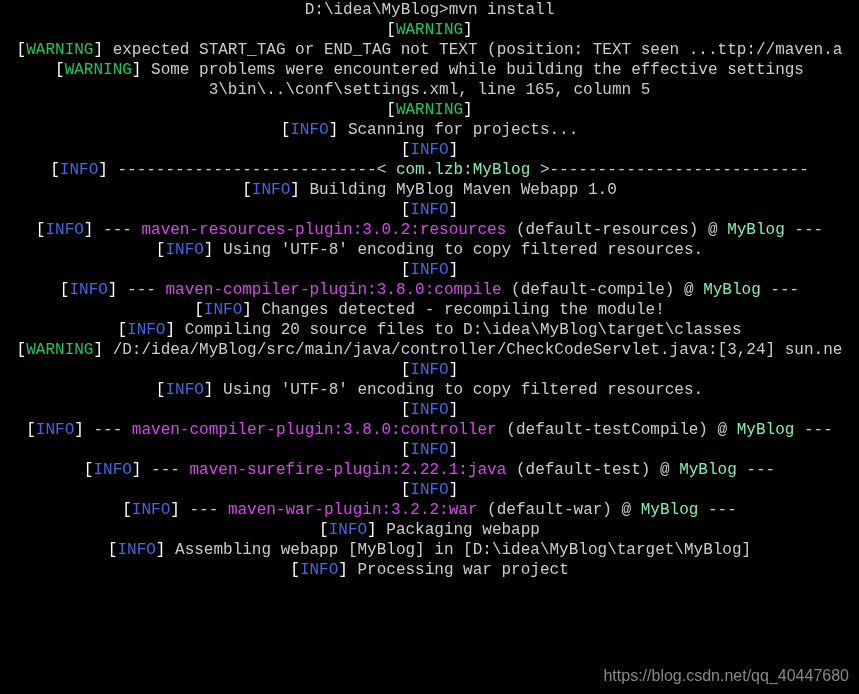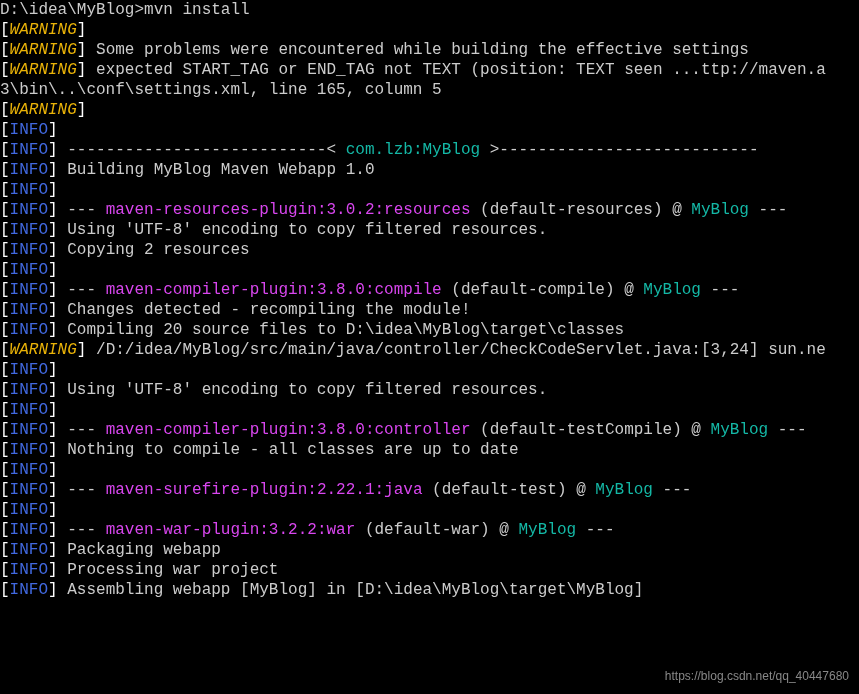--- a/index.html
+++ b/index.html
@@ -14,70 +14,70 @@
       font-size: 16px;
       line-height: 20px;
       padding: 0;
       overflow: hidden;
       white-space: nowrap;
     }
     .terminal {
       width: 859px;
       height: 694px;
       padding: 0;
+      text-align: center;
     }
     .line {
       white-space: pre;
     }
     .gray { color: #cccccc; }
-    .yellow { color: #eab308; font-style: italic; }
+    .yellow { color: #22c55e; }
     .blue { color: #4169e1; }
     .green { color: #d946ef; }
-    .cyan { color: #14b8a6; }
+    .cyan { color: #86efac; }
     .bracket { color: #ffffff; }
     .watermark {
       position: absolute;
       bottom: 8px;
       right: 10px;
       color: #888888;
-      font-size: 12px;
+      font-size: 16px;
       font-family: Arial, sans-serif;
     }
   </style>
 </head>
 <body>
 
 <div class="terminal">
   <div class="line"><span class="gray">D:\idea\MyBlog&gt;mvn install</span></div>
   <div id="lines-container">
       <div class="line"><span><span class="bracket">[</span><span class="yellow">WARNING</span><span class="bracket">]</span></span><span class="gray"></span></div>
+      <div class="line"><span><span class="bracket">[</span><span class="yellow">WARNING</span><span class="bracket">]</span></span><span class="gray"> expected START_TAG or END_TAG not TEXT (position: TEXT seen ...ttp://maven.a</span></div>
       <div class="line"><span><span class="bracket">[</span><span class="yellow">WARNING</span><span class="bracket">]</span></span><span class="gray"> Some problems were encountered while building the effective settings</span></div>
-      <div class="line"><span><span class="bracket">[</span><span class="yellow">WARNING</span><span class="bracket">]</span></span><span class="gray"> expected START_TAG or END_TAG not TEXT (position: TEXT seen ...ttp://maven.a</span></div>
       <div class="line"><span class="gray">3\bin\..\conf\settings.xml, line 165, column 5</span></div>
       <div class="line"><span><span class="bracket">[</span><span class="yellow">WARNING</span><span class="bracket">]</span></span><span class="gray"></span></div>
+      <div class="line"><span><span class="bracket">[</span><span class="blue">INFO</span><span class="bracket">]</span></span><span class="gray"> Scanning for projects...</span></div>
       <div class="line"><span><span class="bracket">[</span><span class="blue">INFO</span><span class="bracket">]</span></span><span class="gray"></span></div>
       <div class="line"><span><span class="bracket">[</span><span class="blue">INFO</span><span class="bracket">]</span></span><span class="gray"> ---------------------------&lt; </span><span class="cyan">com.lzb:MyBlog</span><span class="gray"> &gt;---------------------------</span></div>
       <div class="line"><span><span class="bracket">[</span><span class="blue">INFO</span><span class="bracket">]</span></span><span class="gray"> Building MyBlog Maven Webapp 1.0</span></div>
       <div class="line"><span><span class="bracket">[</span><span class="blue">INFO</span><span class="bracket">]</span></span><span class="gray"></span></div>
       <div class="line"><span><span class="bracket">[</span><span class="blue">INFO</span><span class="bracket">]</span></span><span class="gray"> --- </span><span class="green">maven-resources-plugin:3.0.2:resources</span><span class="gray"> (default-resources) @ </span><span class="cyan">MyBlog</span><span class="gray"> ---</span></div>
       <div class="line"><span><span class="bracket">[</span><span class="blue">INFO</span><span class="bracket">]</span></span><span class="gray"> Using 'UTF-8' encoding to copy filtered resources.</span></div>
-      <div class="line"><span><span class="bracket">[</span><span class="blue">INFO</span><span class="bracket">]</span></span><span class="gray"> Copying 2 resources</span></div>
       <div class="line"><span><span class="bracket">[</span><span class="blue">INFO</span><span class="bracket">]</span></span><span class="gray"></span></div>
       <div class="line"><span><span class="bracket">[</span><span class="blue">INFO</span><span class="bracket">]</span></span><span class="gray"> --- </span><span class="green">maven-compiler-plugin:3.8.0:compile</span><span class="gray"> (default-compile) @ </span><span class="cyan">MyBlog</span><span class="gray"> ---</span></div>
       <div class="line"><span><span class="bracket">[</span><span class="blue">INFO</span><span class="bracket">]</span></span><span class="gray"> Changes detected - recompiling the module!</span></div>
       <div class="line"><span><span class="bracket">[</span><span class="blue">INFO</span><span class="bracket">]</span></span><span class="gray"> Compiling 20 source files to D:\idea\MyBlog\target\classes</span></div>
       <div class="line"><span><span class="bracket">[</span><span class="yellow">WARNING</span><span class="bracket">]</span></span><span class="gray"> /D:/idea/MyBlog/src/main/java/controller/CheckCodeServlet.java:[3,24] sun.ne</span></div>
       <div class="line"><span><span class="bracket">[</span><span class="blue">INFO</span><span class="bracket">]</span></span><span class="gray"></span></div>
       <div class="line"><span><span class="bracket">[</span><span class="blue">INFO</span><span class="bracket">]</span></span><span class="gray"> Using 'UTF-8' encoding to copy filtered resources.</span></div>
       <div class="line"><span><span class="bracket">[</span><span class="blue">INFO</span><span class="bracket">]</span></span><span class="gray"></span></div>
       <div class="line"><span><span class="bracket">[</span><span class="blue">INFO</span><span class="bracket">]</span></span><span class="gray"> --- </span><span class="green">maven-compiler-plugin:3.8.0:controller</span><span class="gray"> (default-testCompile) @ </span><span class="cyan">MyBlog</span><span class="gray"> ---</span></div>
-      <div class="line"><span><span class="bracket">[</span><span class="blue">INFO</span><span class="bracket">]</span></span><span class="gray"> Nothing to compile - all classes are up to date</span></div>
       <div class="line"><span><span class="bracket">[</span><span class="blue">INFO</span><span class="bracket">]</span></span><span class="gray"></span></div>
       <div class="line"><span><span class="bracket">[</span><span class="blue">INFO</span><span class="bracket">]</span></span><span class="gray"> --- </span><span class="green">maven-surefire-plugin:2.22.1:java</span><span class="gray"> (default-test) @ </span><span class="cyan">MyBlog</span><span class="gray"> ---</span></div>
       <div class="line"><span><span class="bracket">[</span><span class="blue">INFO</span><span class="bracket">]</span></span><span class="gray"></span></div>
       <div class="line"><span><span class="bracket">[</span><span class="blue">INFO</span><span class="bracket">]</span></span><span class="gray"> --- </span><span class="green">maven-war-plugin:3.2.2:war</span><span class="gray"> (default-war) @ </span><span class="cyan">MyBlog</span><span class="gray"> ---</span></div>
       <div class="line"><span><span class="bracket">[</span><span class="blue">INFO</span><span class="bracket">]</span></span><span class="gray"> Packaging webapp</span></div>
+      <div class="line"><span><span class="bracket">[</span><span class="blue">INFO</span><span class="bracket">]</span></span><span class="gray"> Assembling webapp [MyBlog] in [D:\idea\MyBlog\target\MyBlog]</span></div>
       <div class="line"><span><span class="bracket">[</span><span class="blue">INFO</span><span class="bracket">]</span></span><span class="gray"> Processing war project</span></div>
-      <div class="line"><span><span class="bracket">[</span><span class="blue">INFO</span><span class="bracket">]</span></span><span class="gray"> Assembling webapp [MyBlog] in [D:\idea\MyBlog\target\MyBlog]</span></div>
     </div>
 </div>
 
 <div class="watermark">https://blog.csdn.net/qq_40447680</div>
 
 </body></html>

